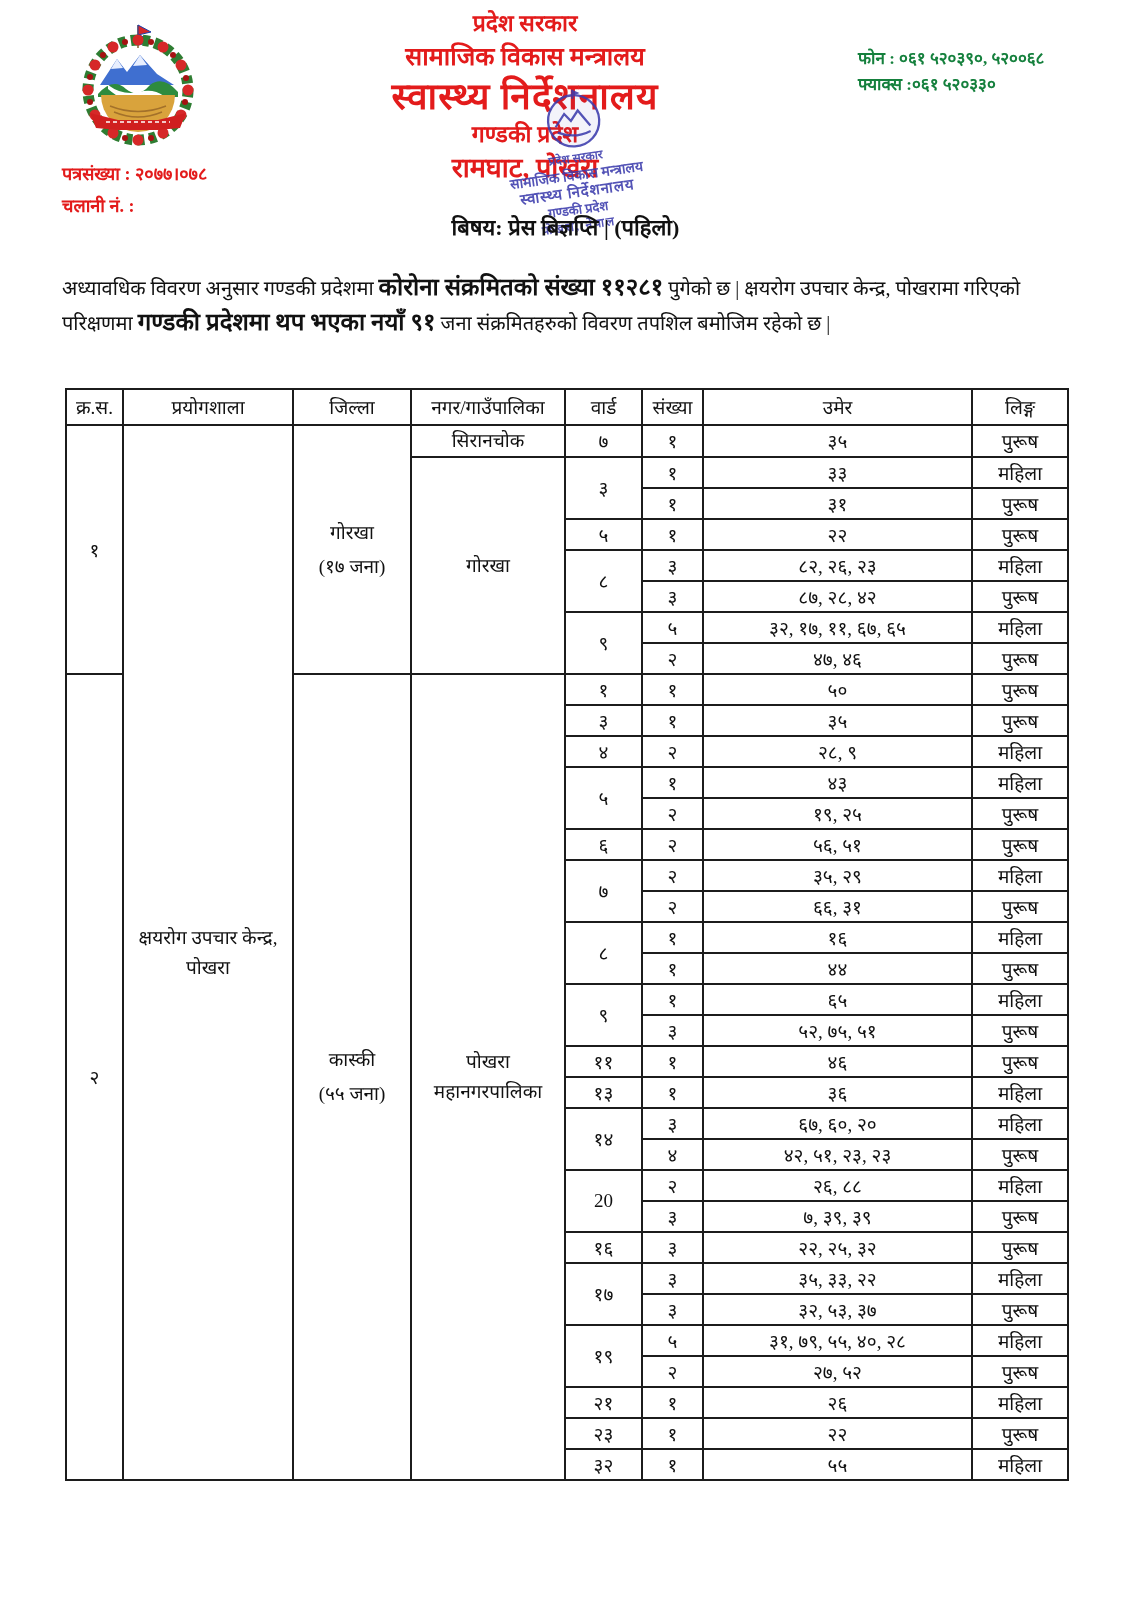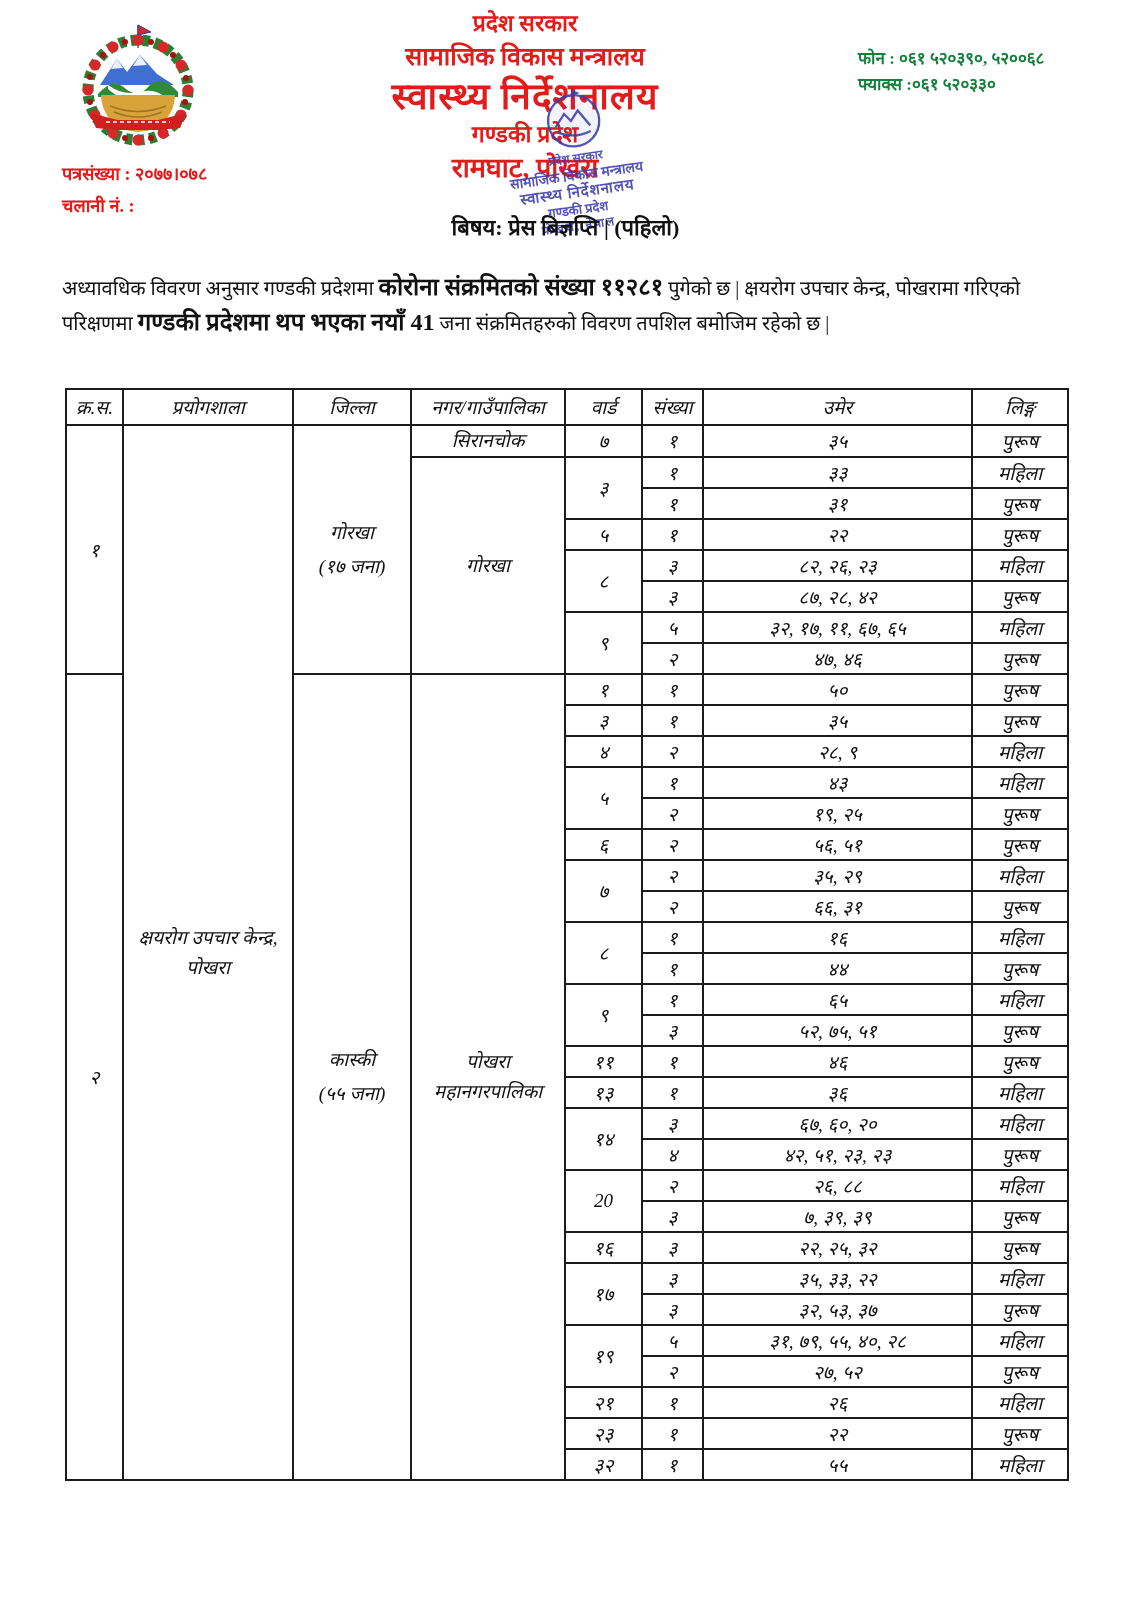--- a/index.html
+++ b/index.html
@@ -32,21 +32,21 @@
   .stamp .s3{font-size:13px;}
   .stamp .s4{font-size:12px;letter-spacing:2px;}
   
   .subject{position:absolute;left:0;top:211px;width:1131px;text-align:center;
     font-size:22px;font-weight:bold;}
   .intro{position:absolute;left:62px;top:270px;width:1008px;font-size:20px;
     line-height:34px;text-align:left;}
   .intro b{font-size:24px;}
   
   table.covid{position:absolute;left:65px;top:388px;width:1002px;
-    border-collapse:collapse;table-layout:fixed;font-style:italic;}
+    border-collapse:collapse;table-layout:fixed;}
   table.covid th,table.covid td{border:2px solid #1c1c1c;text-align:center;
     vertical-align:middle;font-size:19px;padding:0 3px;font-weight:normal;
     overflow:hidden;}
   table.covid thead tr{height:36px;}
   table.covid tbody tr{height:31px;}
   td.lab{font-size:20px;line-height:30px;border-radius:15px;}
   td.district{font-size:20px;line-height:34px;}
   td.muni{font-size:20px;line-height:30px;margin-top:40px;}
 </style>
 </head>
@@ -131,21 +131,21 @@
     <div class="s-line s0">प्रदेश सरकार</div>
     <div class="s-line s1">सामाजिक विकास मन्त्रालय</div>
     <div class="s-line s2">स्वास्थ्य निर्देशनालय</div>
     <div class="s-line s3">गण्डकी प्रदेश</div>
     <div class="s-line s4">पोखरा, नेपाल</div>
   </div>
 
   <div class="subject">बिषय: प्रेस बिज्ञप्ति   |  (पहिलो)</div>
 
   <div class="intro">
-    <span>अध्यावधिक विवरण अनुसार गण्डकी प्रदेशमा </span><b>कोरोना संक्रमितको संख्या ११२८१</b><span> पुगेको छ | क्षयरोग उपचार केन्द्र, पोखरामा गरिएको परिक्षणमा </span><b>गण्डकी  प्रदेशमा थप भएका नयाँ 41</b><span> जना संक्रमितहरुको विवरण तपशिल बमोजिम रहेको छ |</span>
+    <span>अध्यावधिक विवरण अनुसार गण्डकी प्रदेशमा </span><b>कोरोना संक्रमितको संख्या ११२८१</b><span> पुगेको छ | क्षयरोग उपचार केन्द्र, पोखरामा गरिएको परिक्षणमा </span><b>गण्डकी  प्रदेशमा थप भएका नयाँ ९१</b><span> जना संक्रमितहरुको विवरण तपशिल बमोजिम रहेको छ |</span>
   </div>
 
   <table class="covid">
     <colgroup id="cols">
         <col style="width: 57px;">
         <col style="width: 170px;">
         <col style="width: 118px;">
         <col style="width: 154px;">
         <col style="width: 77px;">
         <col style="width: 61px;">

